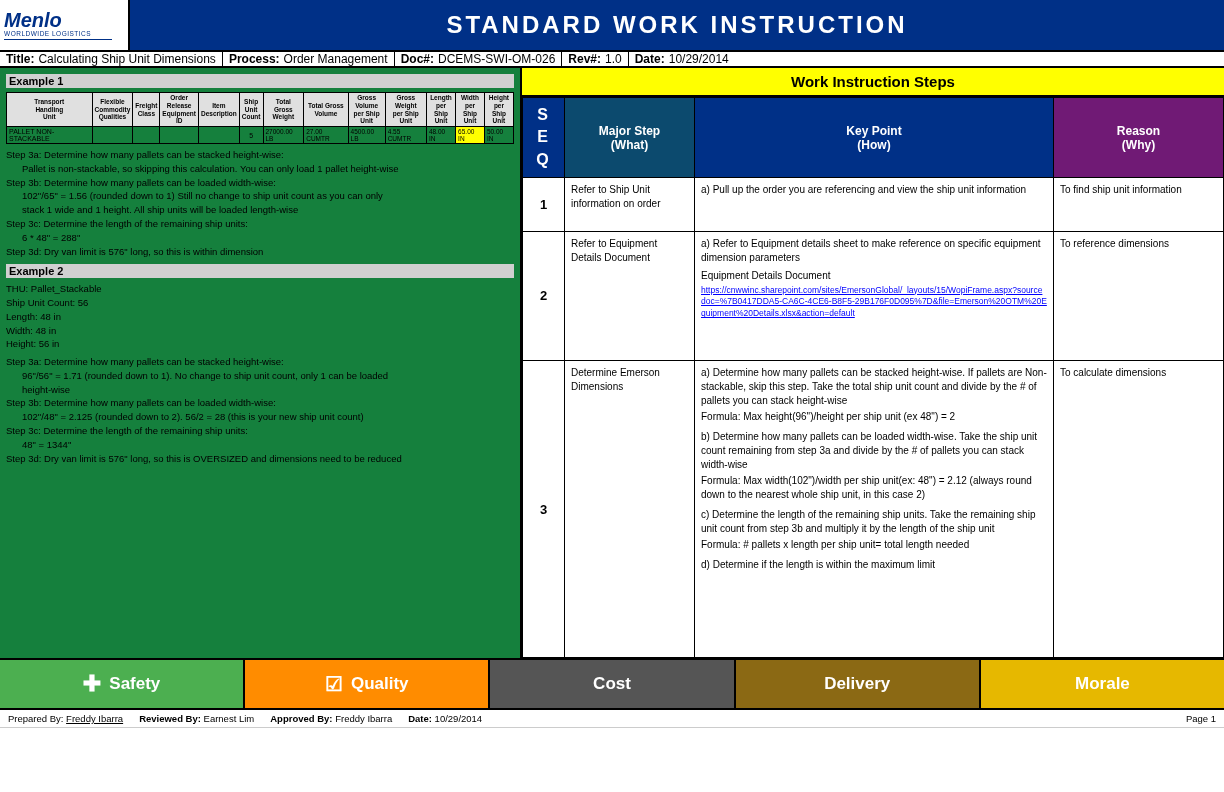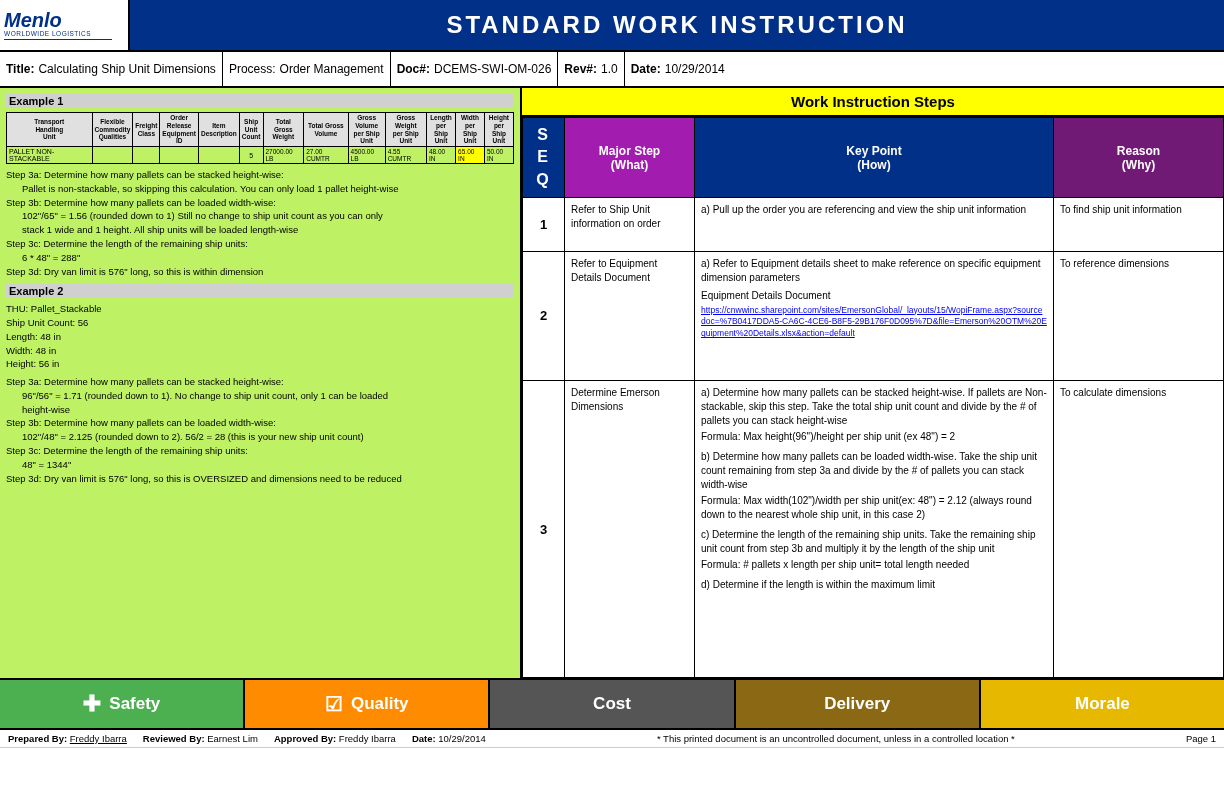--- a/index.html
+++ b/index.html
@@ -12,46 +12,46 @@
   <div style="width:130px; border-right:2px solid #000; display:flex; flex-direction:column; align-items:flex-start; justify-content:center; padding:4px;">
     <div style="font-size:20px; font-weight:bold; color:#003087; font-style:italic; line-height:1;">Menlo</div>
     <div style="font-size:6.5px; color:#003087; text-align:center; letter-spacing:0.5px;">WORLDWIDE LOGISTICS</div>
     <div style="width:90%; height:1px; background:#003087; margin-top:2px;"></div>
   </div>
   <div style="flex:1; background:#003087; display:flex; align-items:center; justify-content:center;">
     <span style="color:#fff; font-size:24px; font-weight:bold; letter-spacing:3px;">STANDARD WORK INSTRUCTION</span>
   </div>
 </div>
 
-<div style="display:flex; border-bottom:2px solid #000; font-size:12px; height:36px; align-items:flex-start;">
+<div style="display:flex; border-bottom:2px solid #000; font-size:12px; height:16px; align-items:flex-start;">
   <div style="padding:0 6px; border-right:1px solid #000; display:flex; align-items:center; gap:4px; height:100%;">
     <span style="font-weight:bold;">Title:</span>
     <span>Calculating Ship Unit Dimensions</span>
   </div>
   <div style="padding:0 6px; border-right:1px solid #000; display:flex; align-items:center; gap:4px; height:100%;">
-    <span style="font-weight:normal;">Process:</span>
+    <span style="font-weight:bold;">Process:</span>
     <span>Order Management</span>
   </div>
   <div style="padding:0 6px; border-right:1px solid #000; display:flex; align-items:center; gap:4px; height:100%;">
     <span style="font-weight:bold;">Doc#:</span>
     <span>DCEMS-SWI-OM-026</span>
   </div>
   <div style="padding:0 6px; border-right:1px solid #000; display:flex; align-items:center; gap:4px; height:100%;">
     <span style="font-weight:bold;">Rev#:</span>
     <span>1.0</span>
   </div>
   <div style="padding:0 6px; display:flex; align-items:center; gap:4px; height:100%;">
     <span style="font-weight:bold;">Date:</span>
     <span>10/29/2014</span>
   </div>
 </div>
 
 <div style="display:flex; height:590px;">
 
-  <div style="width:522px; border-right:2px solid #000; padding:6px; font-size:10px; overflow:hidden; background:#bef264;">
+  <div style="width:522px; border-right:2px solid #000; padding:6px; font-size:10px; overflow:hidden; background:#15803d;">
 
     <div style="font-weight:bold; font-size:11px; margin-bottom:4px; background:#d0d0d0; padding:1px 3px;">Example 1</div>
 
     <table style="width:100%; border-collapse:collapse; font-size:7px; margin-bottom:4px;">
       <thead>
         <tr>
           <th style="border:1px solid #000; background:#e0e0e0; padding:1px 2px; font-size:6.5px; text-align:center; line-height:1.2;">Transport<br>Handling<br>Unit</th>
           <th style="border:1px solid #000; background:#e0e0e0; padding:1px 2px; font-size:6.5px; text-align:center; line-height:1.2;">Flexible<br>Commodity<br>Qualities</th>
           <th style="border:1px solid #000; background:#e0e0e0; padding:1px 2px; font-size:6.5px; text-align:center; line-height:1.2;">Freight<br>Class</th>
           <th style="border:1px solid #000; background:#e0e0e0; padding:1px 2px; font-size:6.5px; text-align:center; line-height:1.2;">Order<br>Release<br>Equipment<br>ID</th>
@@ -118,21 +118,21 @@
   </div>
 
   <div style="flex:1; display:flex; flex-direction:column;">
 
     <div style="background:#ffff00; text-align:center; font-weight:bold; font-size:15px; padding:5px; border-bottom:2px solid #000;">Work Instruction Steps</div>
 
     <table style="width:100%; border-collapse:collapse; flex:1;">
       <thead>
         <tr>
           <th style="background:#003087; color:#fff; text-align:center; padding:6px 4px; border:1px solid #000; font-size:16px; font-weight:bold; width:42px; letter-spacing:2px; line-height:1.4;">S<br>E<br>Q</th>
-          <th style="background:#a21caf; color:#fff; text-align:center; padding:6px 4px; border:1px solid #000; font-size:12px; width:130px;">Major Step<br>(What)</th>
+          <th style="background:#0c4a6e; color:#fff; text-align:center; padding:6px 4px; border:1px solid #000; font-size:12px; width:130px;">Major Step<br>(What)</th>
           <th style="background:#003087; color:#fff; text-align:center; padding:6px 4px; border:1px solid #000; font-size:12px;">Key Point<br>(How)</th>
           <th style="background:#701a75; color:#fff; text-align:center; padding:18px 4px; border:1px solid #000; font-size:12px; width:170px;">Reason<br>(Why)</th>
         </tr>
       </thead>
       <tbody>
 
         <tr>
           <td style="border:1px solid #000; text-align:center; font-weight:bold; font-size:13px; vertical-align:middle; padding:4px;">1</td>
           <td style="border:1px solid #000; padding:5px 6px; vertical-align:top; font-size:10px; line-height:1.4;margin-top:20px;">Refer to Ship Unit information on order</td>
           <td style="border:1px solid #000; padding:5px 6px; vertical-align:top; font-size:10px; line-height:1.4;">a)  Pull up the order you are referencing and view the ship unit information</td>
@@ -185,31 +185,30 @@
     <span>Delivery</span>
   </div>
   <div style="display:flex; align-items:center; justify-content:center; gap:8px; font-weight:bold; font-size:17px; color:#fff; flex:1; background:#e6b800;">
     <span>Morale</span>
   </div>
 </div>
 
 <div style="display:flex; justify-content:space-between; padding:3px 8px; font-size:9.5px; border-bottom:1px solid #ccc; background:#fff; align-items:center;">
   <div style="display:flex; gap:16px;">
     <span>
-      <span style="font-weight:bold;">Prepared By:</span>
+      <span style="font-weight:normal;">Prepared By:</span>
       <span style="text-decoration:underline;">Freddy Ibarra</span>
     </span>
     <span>
       <span style="font-weight:bold;">Reviewed By:</span>
       <span>Earnest Lim</span>
     </span>
     <span>
       <span style="font-weight:bold;">Approved By:</span>
       <span>Freddy Ibarra</span>
     </span>
     <span>
       <span style="font-weight:bold;">Date:</span>
       <span>10/29/2014</span>
     </span>
   </div>
-  <div>* This printed document is an uncontrolled document, unless in a controlled location *</div>
   <div>Page 1</div>
 </div>
 
 </body></html>

